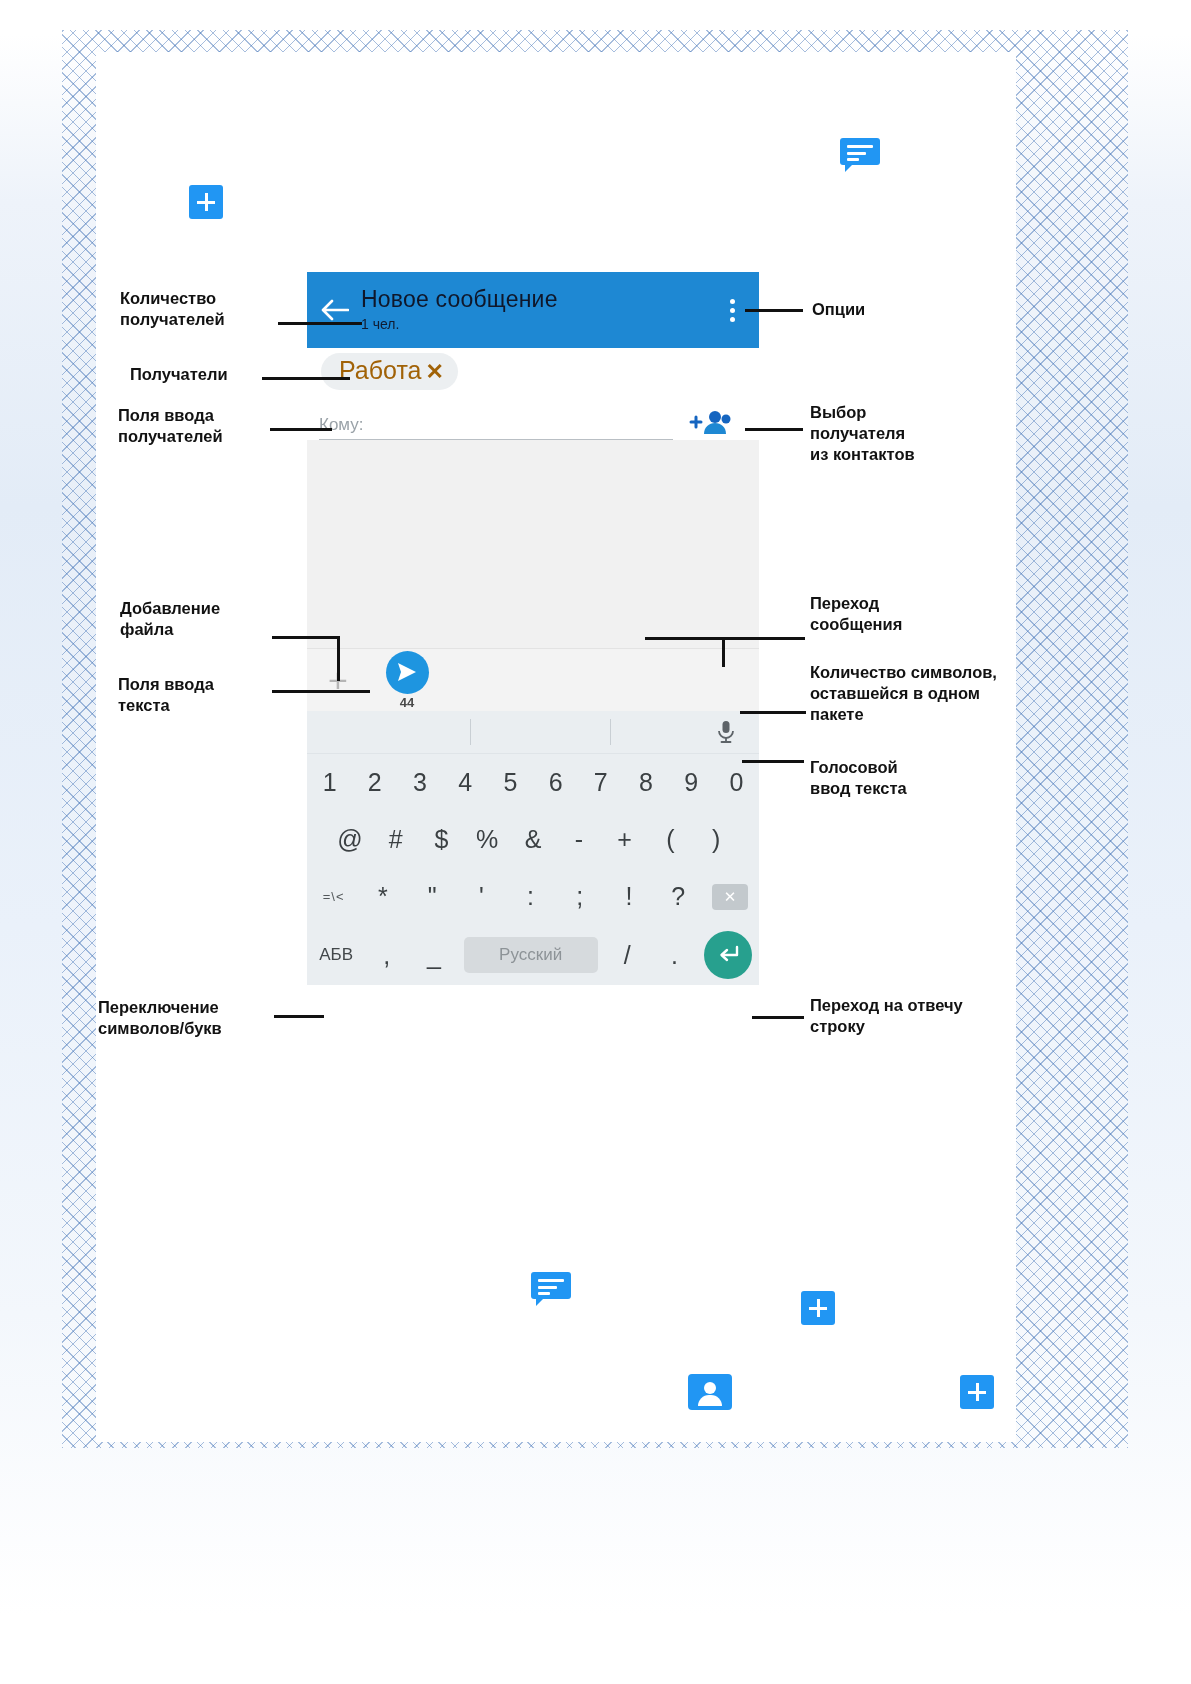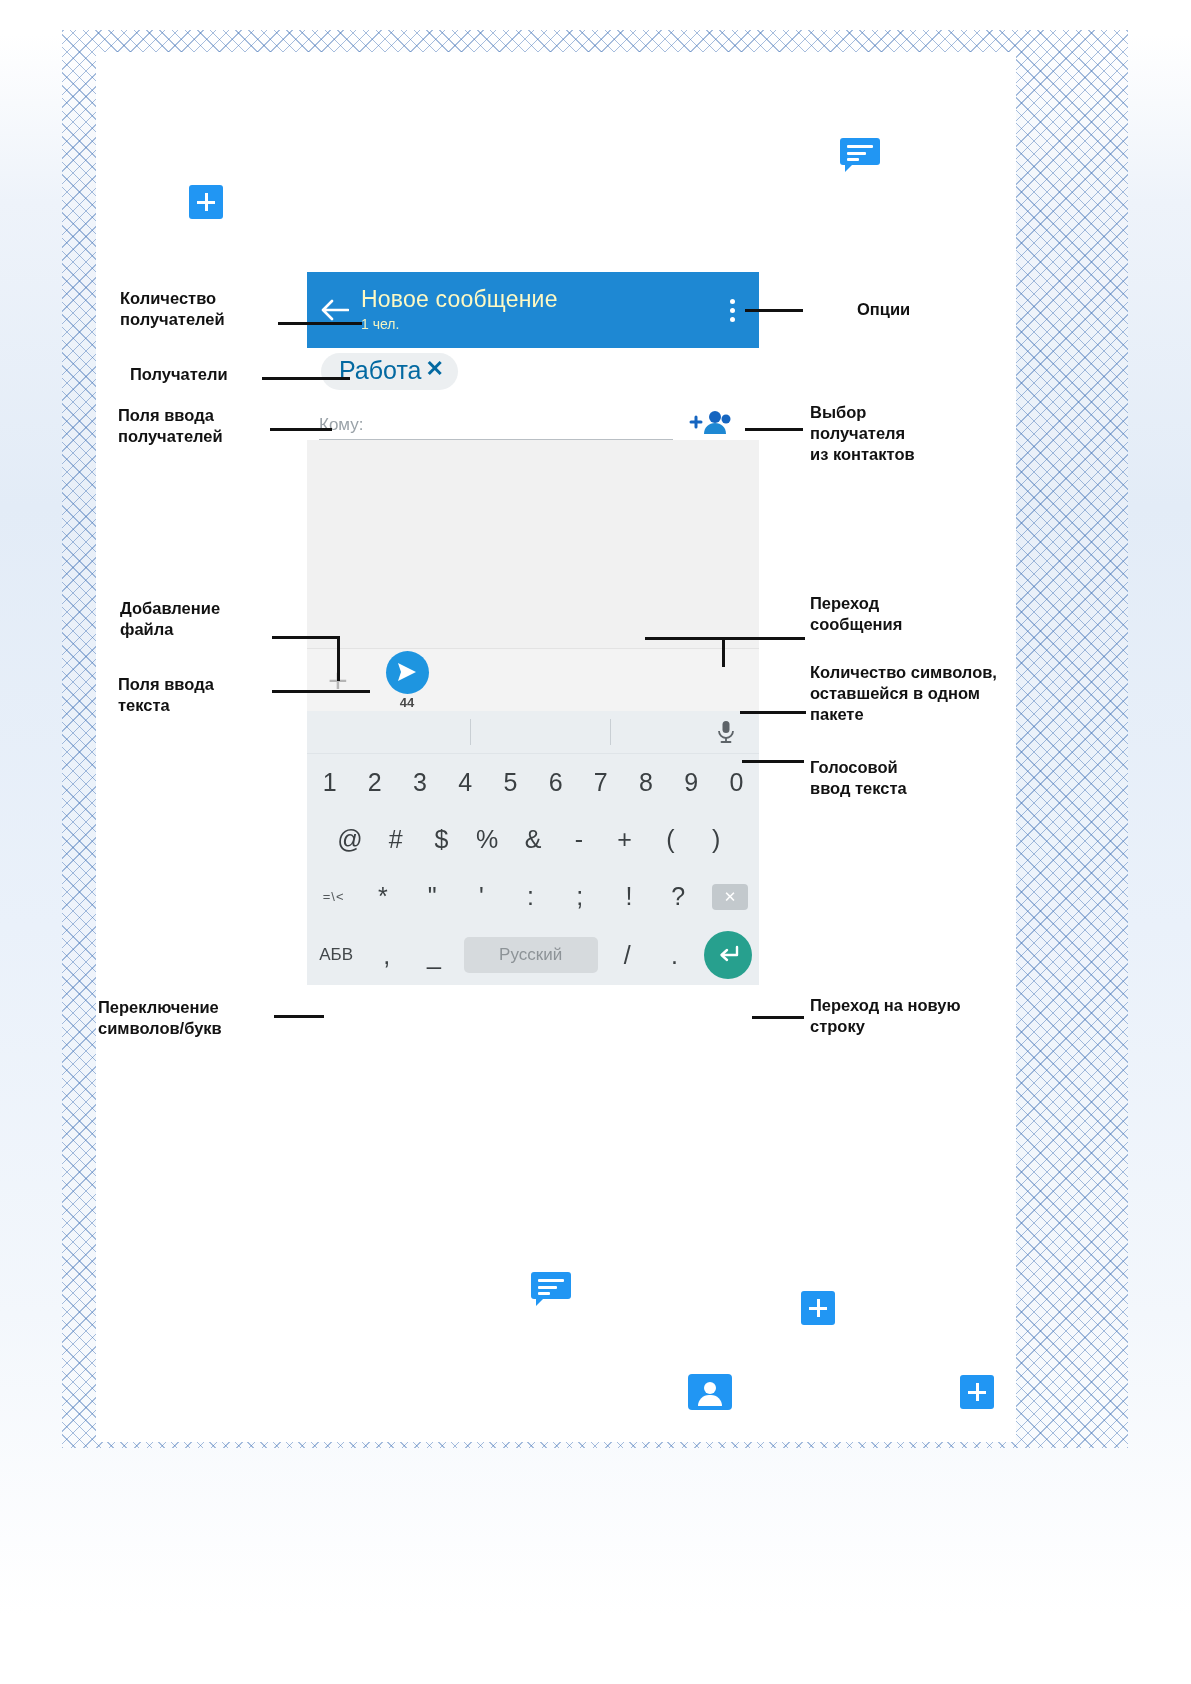--- a/index.html
+++ b/index.html
@@ -106,46 +106,46 @@
   .appbar {
     height: 76px;
     background: #1e88d3;
     display: flex; align-items: center;
     position: relative;
   }
   .appbar .back {
     width: 54px; display: flex; align-items: center; justify-content: center;
     color: #ffffff;
   }
-  .appbar .titles { flex: 1; color: #fef9c3; }
+  .appbar .titles { flex: 1; color: #0f172a; }
   .appbar .t-main {
     font-size: 23px; line-height: 25px; font-weight: 400; letter-spacing: .2px;
   }
   .appbar .t-sub {
     font-size: 14px; line-height: 18px; margin-top: 3px; opacity: .95;
   }
   .appbar .kebab {
     width: 54px; display: flex; flex-direction: column;
     align-items: center; justify-content: center; gap: 4px;
   }
   .appbar .kebab i { width: 5px; height: 5px; background: #ffffff; border-radius: 50%; display: block; }
 
   .chips-row {
     height: 46px;
     display: flex; align-items: center;
     padding-left: 14px;
     background: #ffffff;
   }
   .chip {
-    display: inline-flex; align-items: flex-start; gap: 4px;
+    display: inline-flex; align-items: flex-end; gap: 4px;
     background: #eceff1;
     border-radius: 22px;
     padding: 3px 14px 5px 18px;
     font-size: 25px;
-    color: #0369a1;
+    color: #a16207;
   }
   .chip .x { font-size: 22px; font-weight: 700; }
 
   .to-row {
     height: 46px;
     display: flex; align-items: flex-end;
     padding: 0 12px 0 12px;
     background: #ffffff;
   }
   .to-field {
@@ -487,21 +487,21 @@
   <div>текста</div>
 </div>
 <div class="lead" style="left:272px; top:690px; width:98px;"></div>
 
 <div class="ann left" style="left:98px; top:997px; width:178px;">
   <div>Переключение</div>
   <div>символов/букв</div>
 </div>
 <div class="lead" style="left:274px; top:1015px; width:50px;"></div>
 
-<div class="ann right" style="left:857px; top:299px; width:180px;">
+<div class="ann right" style="left:812px; top:299px; width:180px;">
   <div>Опции</div>
 </div>
 <div class="lead" style="left:745px; top:309px; width:58px;"></div>
 
 <div class="ann right" style="left:810px; top:402px; width:190px;">
   <div>Выбор</div>
   <div>получателя</div>
   <div>из контактов</div>
 </div>
 <div class="lead" style="left:745px; top:428px; width:58px;"></div>
@@ -520,16 +520,16 @@
 </div>
 <div class="lead" style="left:740px; top:711px; width:66px;"></div>
 
 <div class="ann right" style="left:810px; top:757px; width:190px;">
   <div>Голосовой</div>
   <div>ввод текста</div>
 </div>
 <div class="lead" style="left:742px; top:760px; width:62px;"></div>
 
 <div class="ann right" style="left:810px; top:995px; width:200px;">
-  <div>Переход на новую</div>
+  <div>Переход на отвечу</div>
   <div>строку</div>
 </div>
 <div class="lead" style="left:752px; top:1016px; width:52px;"></div>
 
 </body></html>

